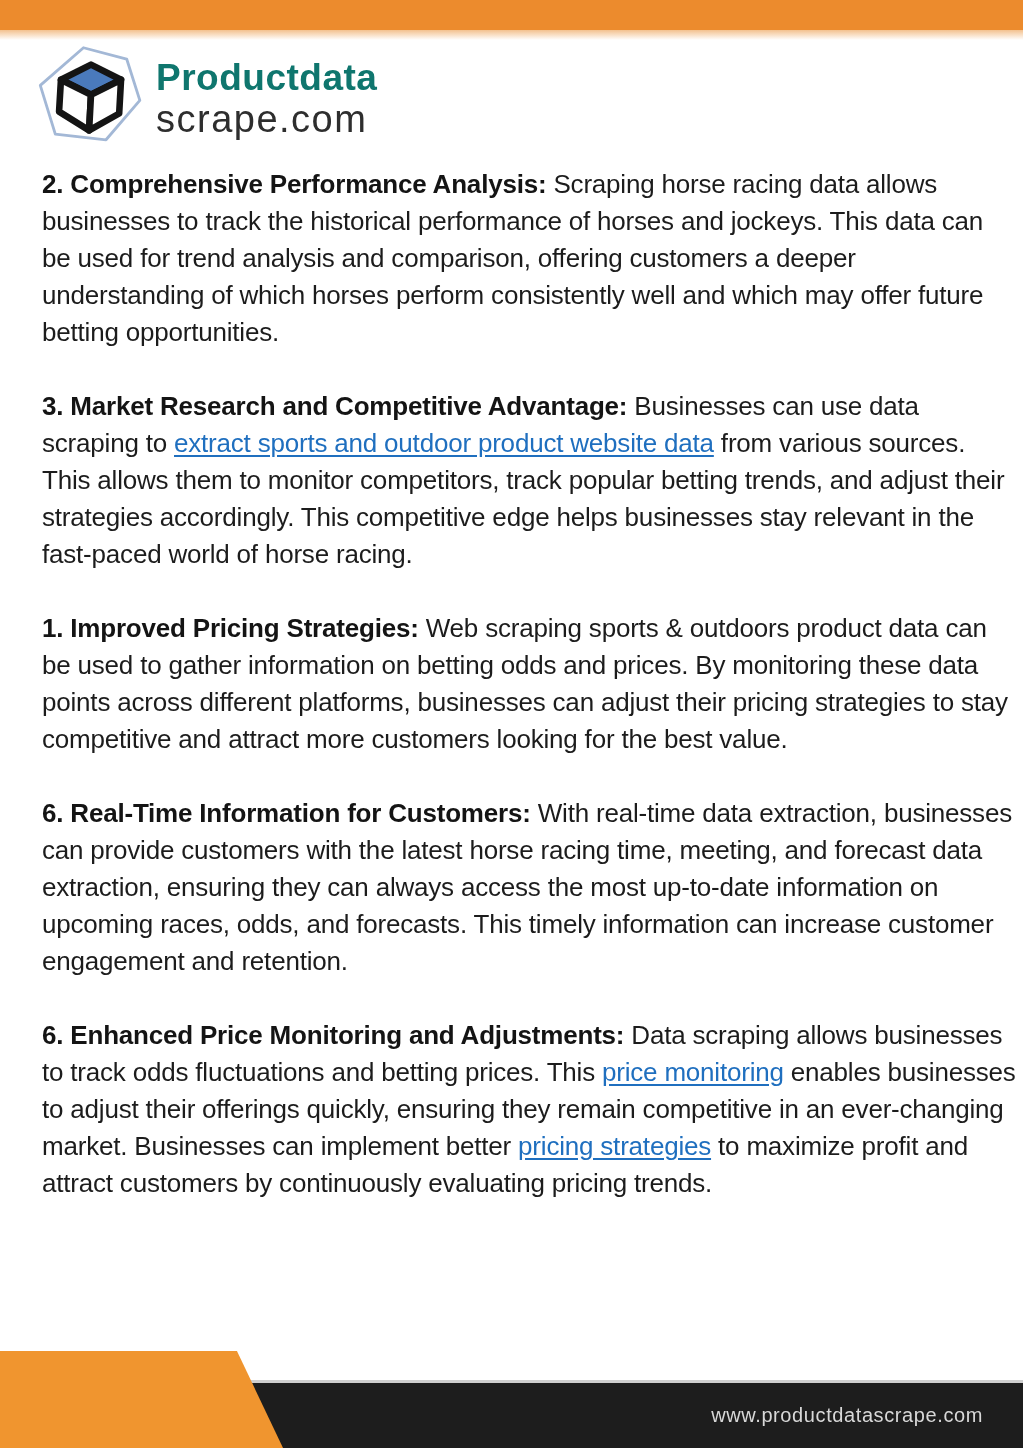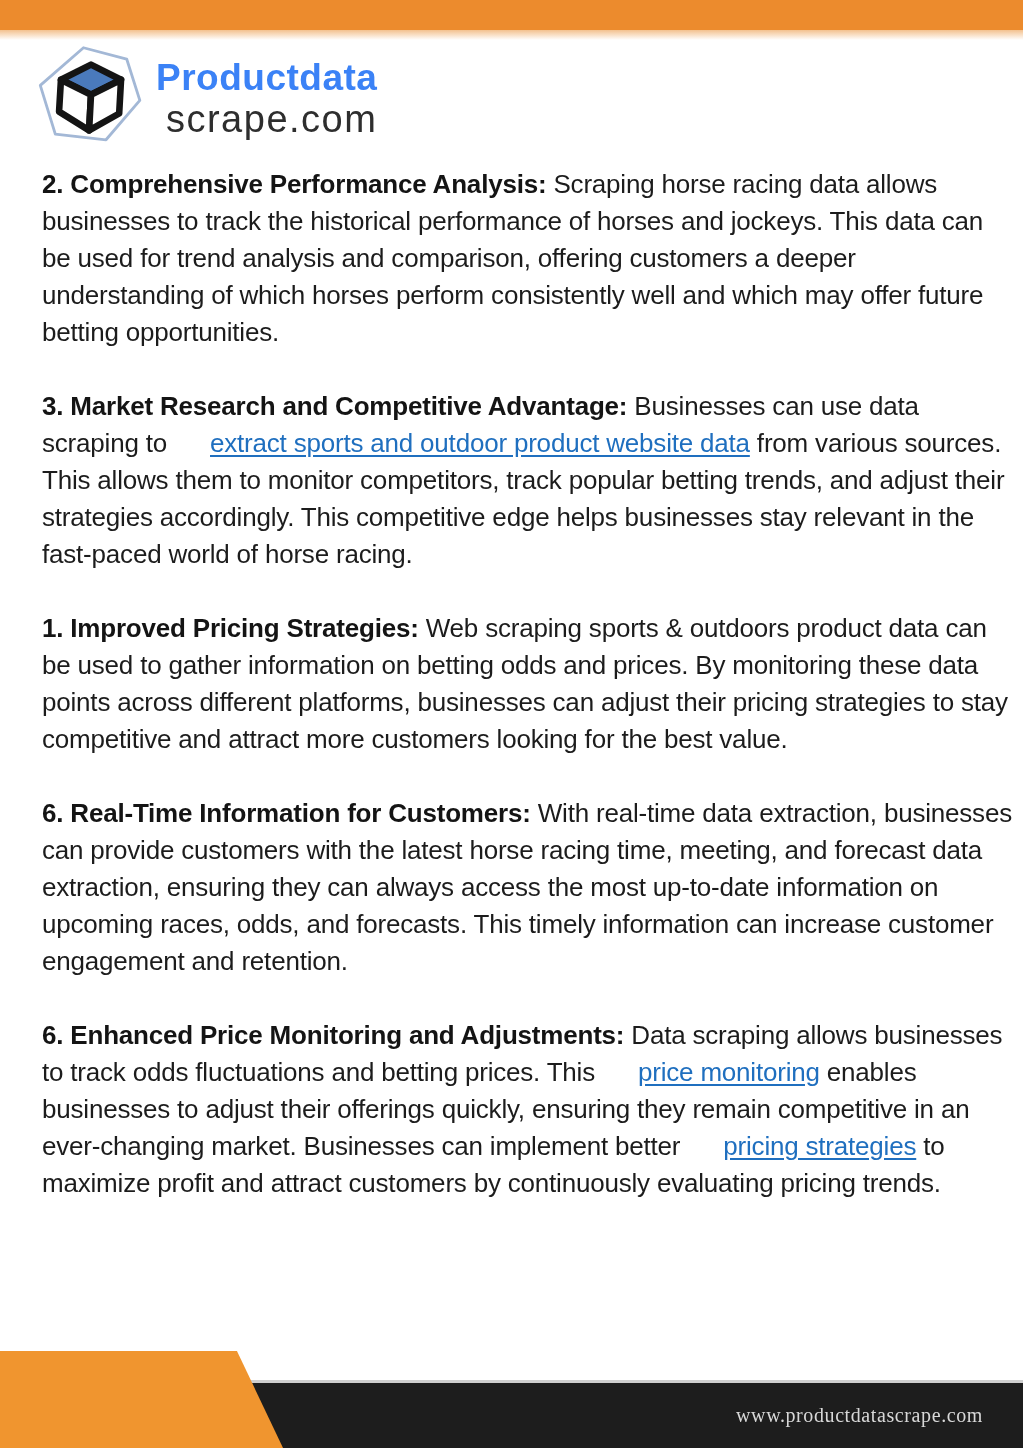--- a/index.html
+++ b/index.html
@@ -28,66 +28,63 @@
     position: absolute;
     top: 44px; left: 34px;
     display: flex;
     align-items: center;
     gap: 8px;
   }
   .logo-icon { width: 114px; height: 108px; }
   .logo-text { display: flex; flex-direction: column; line-height: 1; }
   .logo-line1 {
     font-weight: 700;
-    color: #3b82f6;
+    color: #0f766e;
     font-size: 37px;
     letter-spacing: 0.5px;
     margin-bottom: 4px;
   }
   .logo-line2 {
     font-weight: 400;
     color: #2E2E2E;
     font-size: 38px;
     letter-spacing: 1.5px;
-    text-align: right;
   }
   .content {
     position: absolute;
     top: 166px;
     left: 42px;
     width: 974px;
   }
   .content p {
     font-size: 26px;
     line-height: 37px;
     letter-spacing: -0.2px;
     color: #1C1C1C;
     margin: 0 0 37px 0;
   }
   .content strong { font-weight: 700; color: #141414; }
   a.inline-link {
     color: #1F6FBF;
     text-decoration: underline;
     text-underline-offset: 3px;
     cursor: pointer;
-    margin-left: 36px;
   }
   .footer-dark {
     position: absolute;
     left: 0; right: 0;
     top: 1380px;
     height: 68px;
     background: #1D1D1D;
     border-top: 3px solid #CFCFCF;
     display: flex;
     align-items: center;
     justify-content: flex-end;
     padding-right: 40px;
     z-index: 1;
-    font-family: Liberation Serif, serif;
   }
   .footer-url {
     color: #D8D8D8;
     font-size: 20px;
     letter-spacing: 0.6px;
   }
   .footer-orange {
     position: absolute;
     left: 0;
     top: 1351px;

